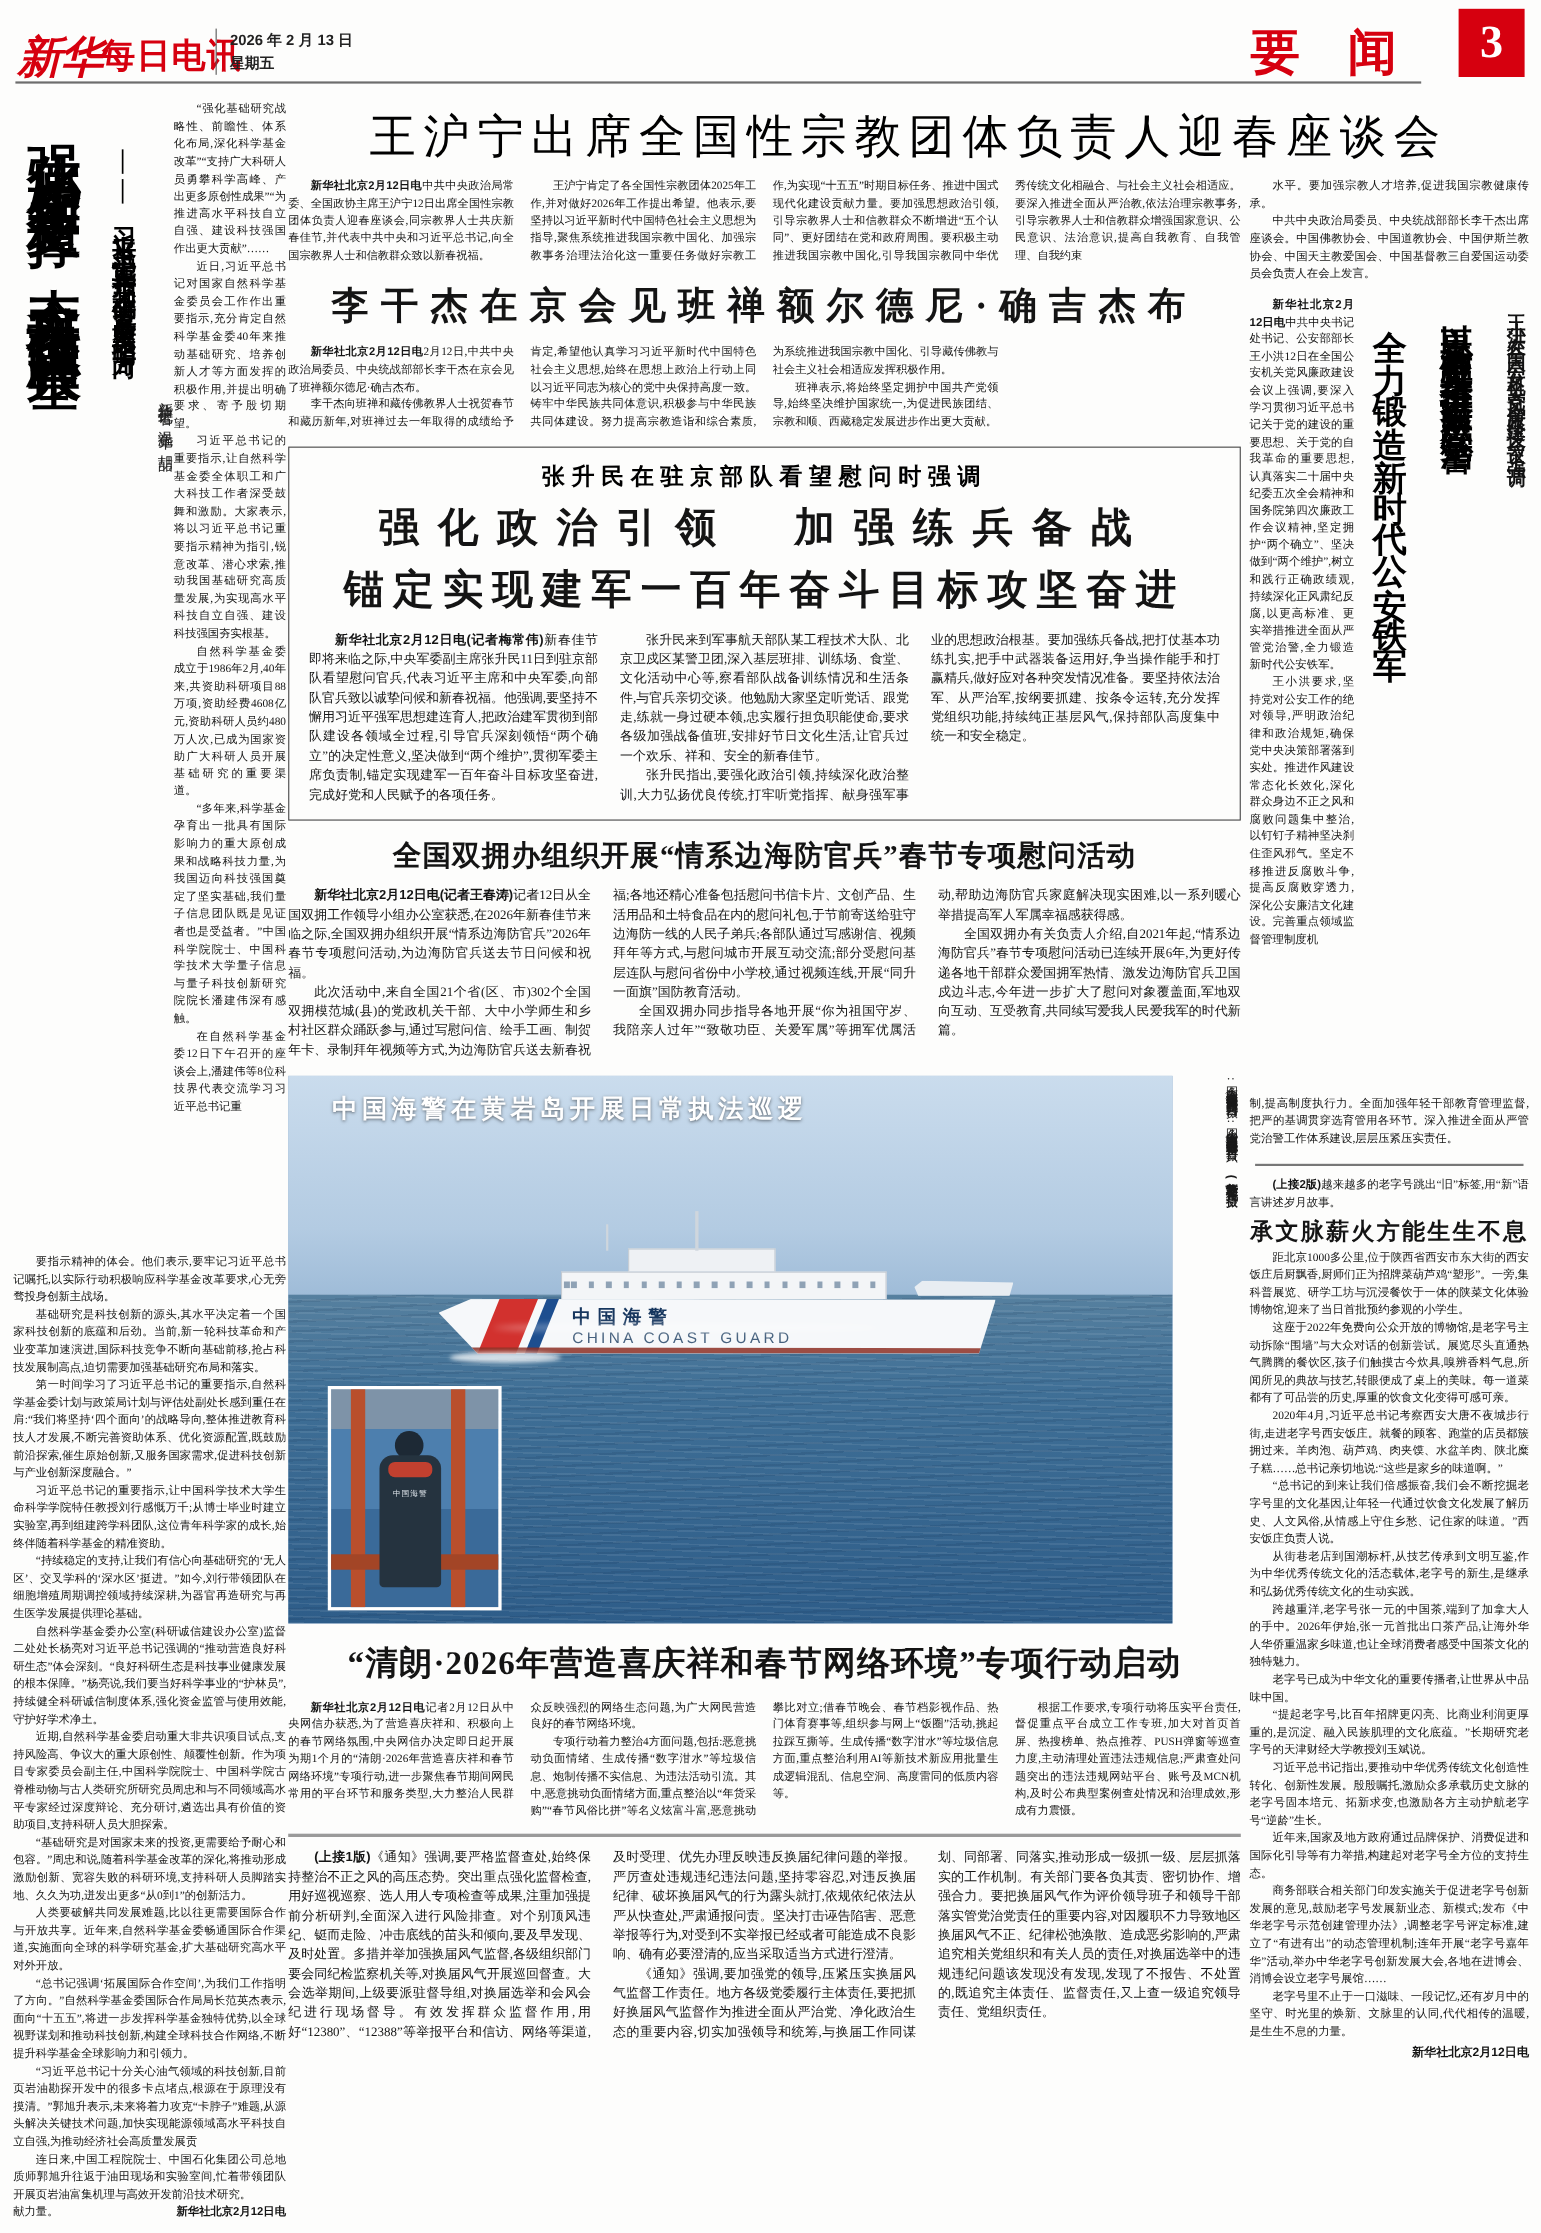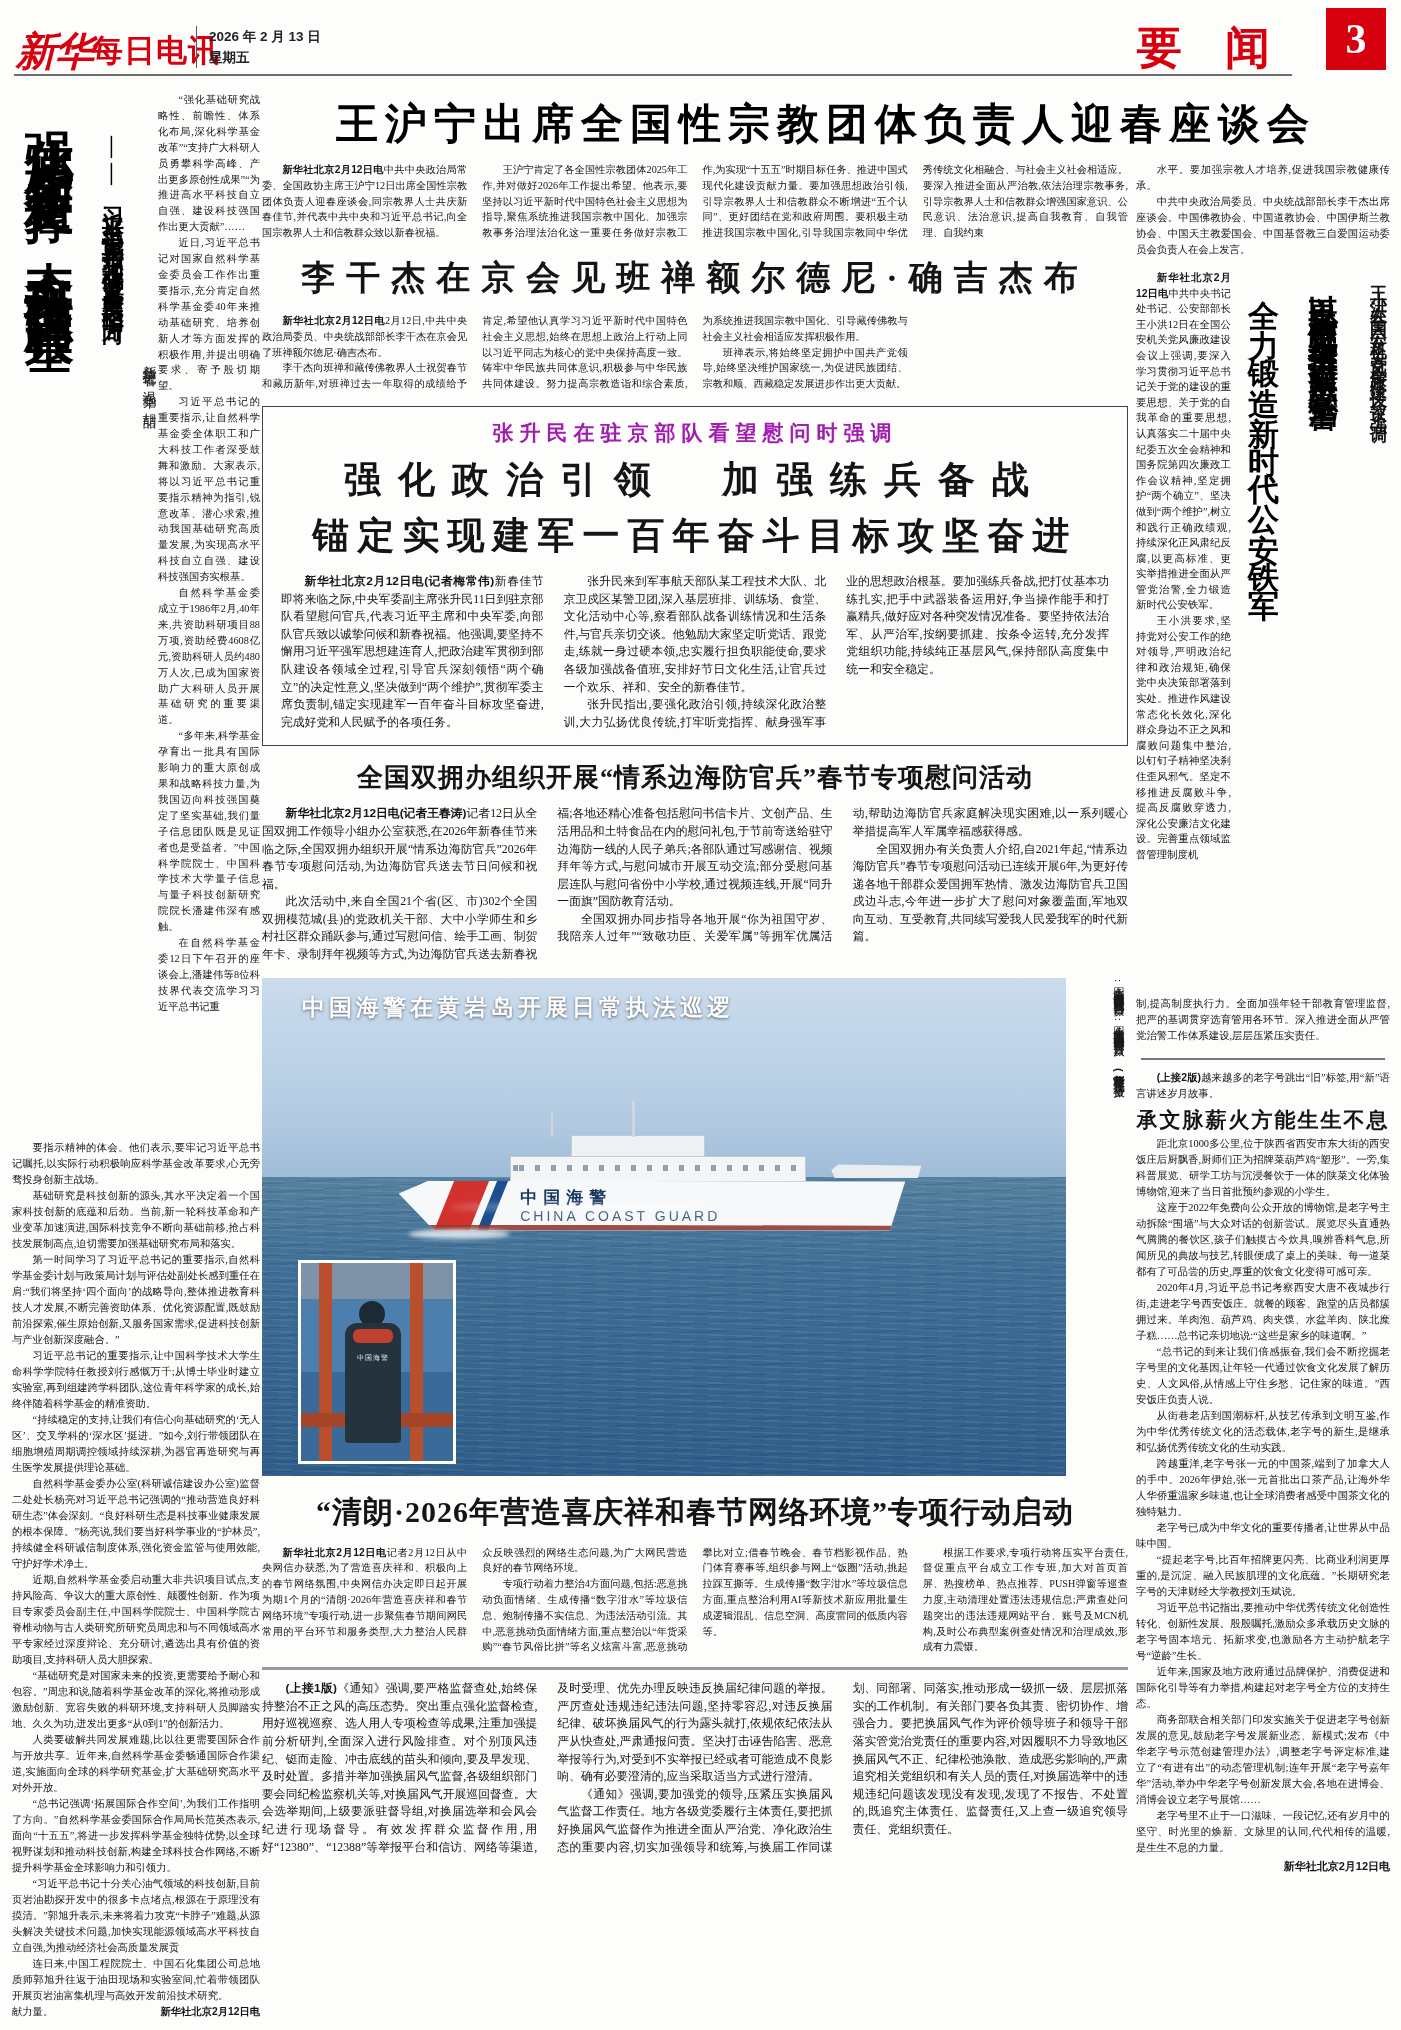--- a/index.html
+++ b/index.html
@@ -37,33 +37,33 @@
   .lf-col{flex:1;font-size:10.3px;line-height:15.9px;}
   .lf-col p{margin-bottom:0;}
   .lf-bottom{margin-top:6px;font-size:10.3px;line-height:16px;}
   .lf-end{display:flex;justify-content:space-between;}
   .lf-end .tail{text-indent:0;flex:1;}
   .lf-dateline{font-weight:bold;white-space:nowrap;font-family:"Liberation Sans",sans-serif;
                font-size:10.3px;}
 
   
   .a1-headline{position:absolute;left:262px;top:96px;width:1128px;text-align:center;
-               font-size:42px;font-weight:700;letter-spacing:7px;color:#000;}
+               font-size:42px;font-weight:400;letter-spacing:7px;color:#000;}
 
   
   .center-rail{position:absolute;left:262px;top:162px;width:866px;}
   .cols4{column-count:4;column-gap:15px;}
   .cols3{column-count:3;column-gap:20px;}
   .body-s{font-size:10.2px;line-height:15.8px;}
   .body-m{font-size:11.8px;line-height:17.6px;}
   .a2{margin-top:14px;}
   .a2-headline{text-align:center;font-size:34px;font-weight:900;letter-spacing:11px;margin:2px 0 12px;}
   .box3{margin-top:14px;border:1px solid #444;padding:12px 18px 14px;}
   .box3 .kicker{text-align:center;font-size:21px;font-weight:bold;letter-spacing:6px;
-                font-family:"Liberation Sans",sans-serif;color:#a21caf;}
+                font-family:"Liberation Sans",sans-serif;color:#000000;}
   .box3 .h1{text-align:center;font-size:37px;font-weight:900;letter-spacing:17px;margin-top:8px;}
   .box3 .h2{text-align:center;font-size:37px;font-weight:900;letter-spacing:8px;margin:6px 0 12px;}
   .a4{margin-top:14px;}
   .a4-headline{text-align:center;font-size:26px;font-weight:900;letter-spacing:1px;margin-bottom:10px;}
 
   
   .photo-row{margin-top:14px;display:flex;gap:6px;}
   .photo{position:relative;width:804px;height:498px;overflow:hidden;background:#9db8d4;}
   .sky{position:absolute;left:0;top:0;width:100%;height:40%;
        background:linear-gradient(#cadced 0%,#b3cbe2 70%,#9fbcd8 100%);}

